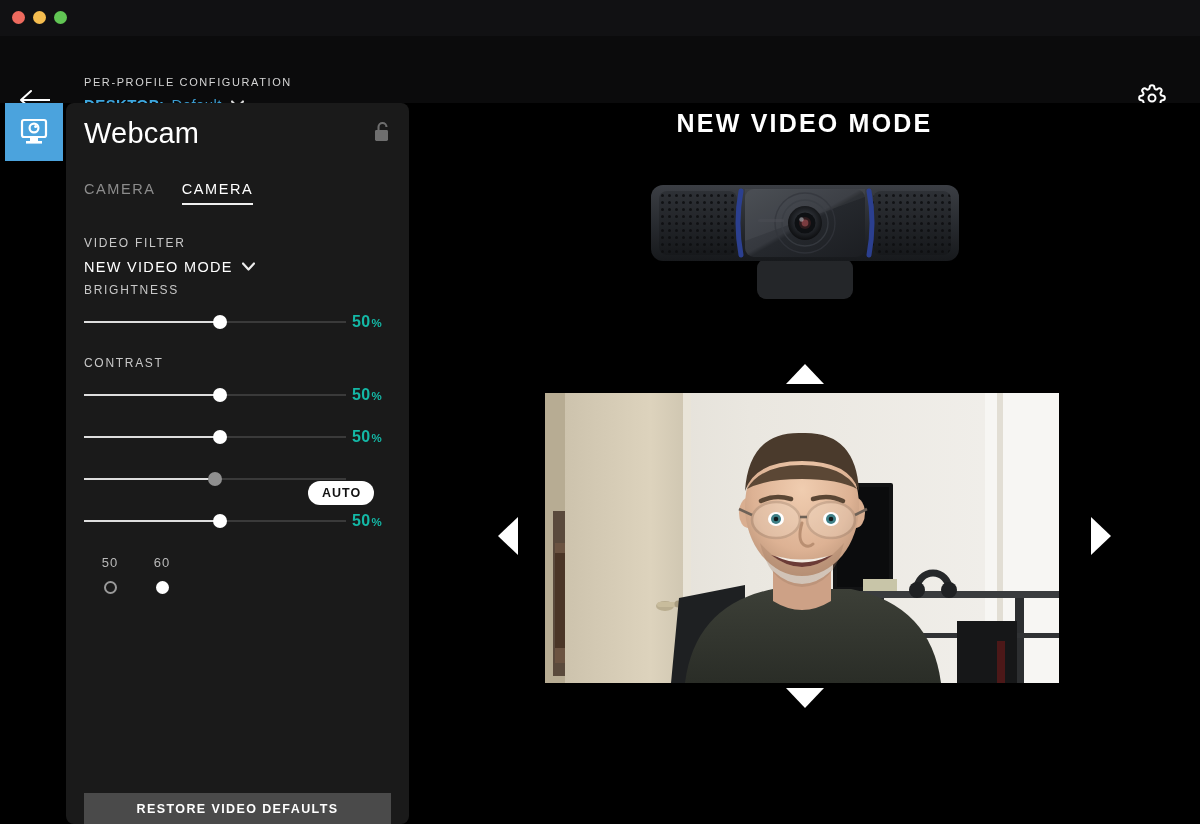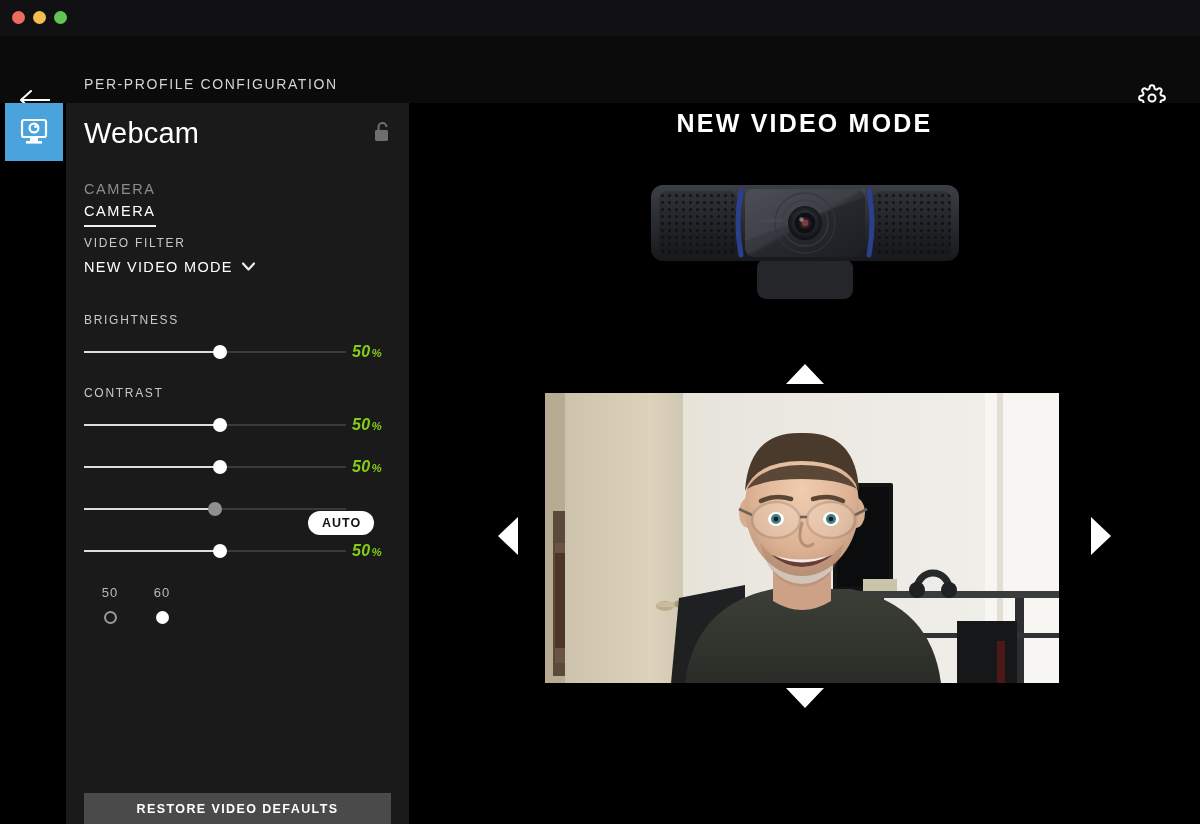--- a/index.html
+++ b/index.html
@@ -27,21 +27,21 @@
     position:absolute; top:36px; left:0; width:1200px; height:67px;
     background:#0b0b0c;
   }
   #back-button {
     position:absolute; left:18px; top:50px; width:36px; height:30px;
     cursor:pointer;
   }
   #back-button svg { display:block; }
   #header-texts { position:absolute; left:84px; top:40px; }
   #page-kicker {
-    font-size:14px; letter-spacing:1.6px; color:#d4d4d4; font-weight:400;
+    font-size:11px; letter-spacing:1.6px; color:#d4d4d4; font-weight:400;
     text-transform:uppercase;
   }
   #profile-row {
     margin-top:8px; display:flex; align-items:center; gap:7px;
     font-size:15px; letter-spacing:0.4px;
   }
   #profile-label { color:#3ea8e0; font-weight:700; }
   #profile-value { color:#3ea8e0; font-weight:400; opacity:.92; }
   #profile-caret { color:#cfcfcf; font-size:13px; line-height:1; margin-left:2px; }
   #settings-gear { position:absolute; right:34px; top:48px; cursor:pointer; }
@@ -53,63 +53,62 @@
   }
   #nav-webcam {
     position:absolute; left:5px; top:0px; width:58px; height:58px;
     background:#4ba3dd; display:flex; align-items:center; justify-content:center;
     cursor:pointer;
   }
 
   
   #settings-panel {
     position:absolute; left:66px; top:103px; width:343px; height:721px;
-    background:#1a1a1a; overflow:hidden;
+    background:#1a1a1a; overflow:hidden;border-radius:8px;
   }
   #panel-title-row {
     position:absolute; left:18px; top:14px; width:307px;
     display:flex; align-items:center; justify-content:space-between;
   }
   #panel-title { font-size:29px; font-weight:400; letter-spacing:.2px; color:#fff; }
   #lock-icon { cursor:pointer; }
 
-  #tabs { position:absolute; left:18px; top:78px; display:flex; align-items:flex-start;flex-direction:column; }
+  #tabs { position:absolute; left:18px; top:78px; display:flex; gap:26px; align-items:flex-start; }
   .tab { font-size:14.5px; letter-spacing:1.6px; cursor:pointer; padding-bottom:6px; }
   .tab.inactive { color:#8c8c8c; }
   .tab.active { color:#fff; border-bottom:2px solid #f0f0f0; }
 
   #controls { position:absolute; left:18px; top:133px; width:307px; }
 
   .field-label {
     font-size:12px; letter-spacing:1.7px; color:#c8c8c8; text-transform:uppercase;
   }
-  #filter-block { margin-bottom:38px; }
+  #filter-block { margin-bottom:8px; }
   #filter-value-row {
     margin-top:9px; display:flex; align-items:center; gap:9px; cursor:pointer;
   }
   #filter-value { font-size:14.5px; letter-spacing:1.3px; color:#fff; }
   #filter-caret { font-size:12px; color:#e8e8e8; line-height:1; }
 
   .slider-block { margin-bottom:26px; }
   .slider-row {
     margin-top:17px; display:flex; align-items:center; height:16px; position:relative;
   }
   .track {
     position:relative; height:2px; background:#3a3a3a; flex:0 0 262px; cursor:pointer;
   }
   .track-fill { position:absolute; left:0; top:0; height:2px; background:#dedede; }
   .thumb {
     position:absolute; top:50%; width:14px; height:14px; border-radius:50%;
     background:#fff; transform:translate(-50%,-50%); cursor:pointer;
   }
   .thumb.disabled { background:#8f8f8f; }
   .value {
-    margin-left:6px; font-size:16px; font-weight:700; color:#84cc16; letter-spacing:.3px;
+    margin-left:6px; font-size:16px; font-weight:700; color:#14b8a6; letter-spacing:.3px;
     white-space:nowrap;
-    font-style:italic;
   }
   .value .pct { font-size:11.5px; font-weight:700; margin-left:1px; }
 
   #auto-button {
     margin-left:-38px; background:#fff; color:#111; font-size:12.5px; font-weight:700;
     letter-spacing:1px; border-radius:13px; padding:5px 13px 5px 14px; cursor:pointer;
     position:relative; z-index:3;margin-top:27px;
   }
 
   #antiflicker-block { margin-bottom:20px; }

